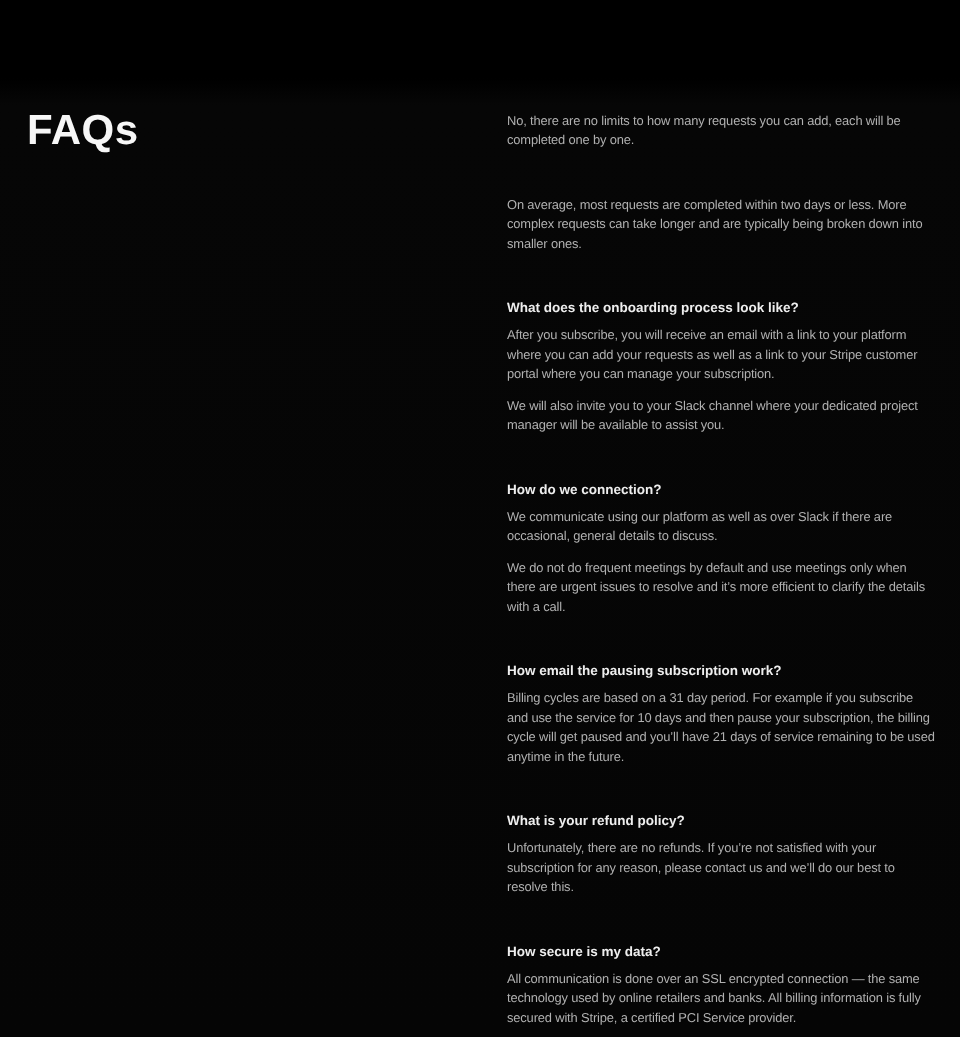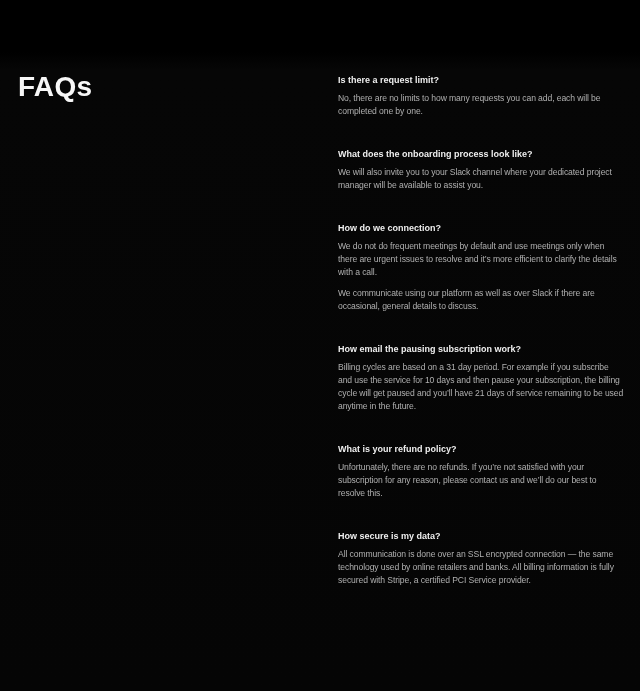--- a/index.html
+++ b/index.html
@@ -59,41 +59,44 @@
 </head>
 <body>
 
 <div class="page">
 
   <h1 class="faqs-title">FAQs</h1>
 
   <div class="faq-col">
 
     <section class="faq-section">
-      <h3 class="faq-question">Is there a request limit?</h3>
       <div class="faq-answer">
         <p>No, there are no limits to how many requests you can add, each will be completed one by one.</p>
       </div>
     </section>
 
     <section class="faq-section">
+      <div class="faq-answer">
+        <p>On average, most requests are completed within two days or less. More complex requests can take longer and are typically being broken down into smaller ones.</p>
+      </div>
     </section>
 
     <section class="faq-section">
       <h3 class="faq-question">What does the onboarding process look like?</h3>
       <div class="faq-answer">
+        <p>After you subscribe, you will receive an email with a link to your platform where you can add your requests as well as a link to your Stripe customer portal where you can manage your subscription.</p>
         <p>We will also invite you to your Slack channel where your dedicated project manager will be available to assist you.</p>
       </div>
     </section>
 
     <section class="faq-section">
       <h3 class="faq-question">How do we connection?</h3>
       <div class="faq-answer">
+        <p>We communicate using our platform as well as over Slack if there are occasional, general details to discuss.</p>
         <p>We do not do frequent meetings by default and use meetings only when there are urgent issues to resolve and it’s more efficient to clarify the details with a call.</p>
-        <p>We communicate using our platform as well as over Slack if there are occasional, general details to discuss.</p>
       </div>
     </section>
 
     <section class="faq-section">
       <h3 class="faq-question">How email the pausing subscription work?</h3>
       <div class="faq-answer">
         <p>Billing cycles are based on a 31 day period. For example if you subscribe and use the service for 10 days and then pause your subscription, the billing cycle will get paused and you’ll have 21 days of service remaining to be used anytime in the future.</p>
       </div>
     </section>
 

